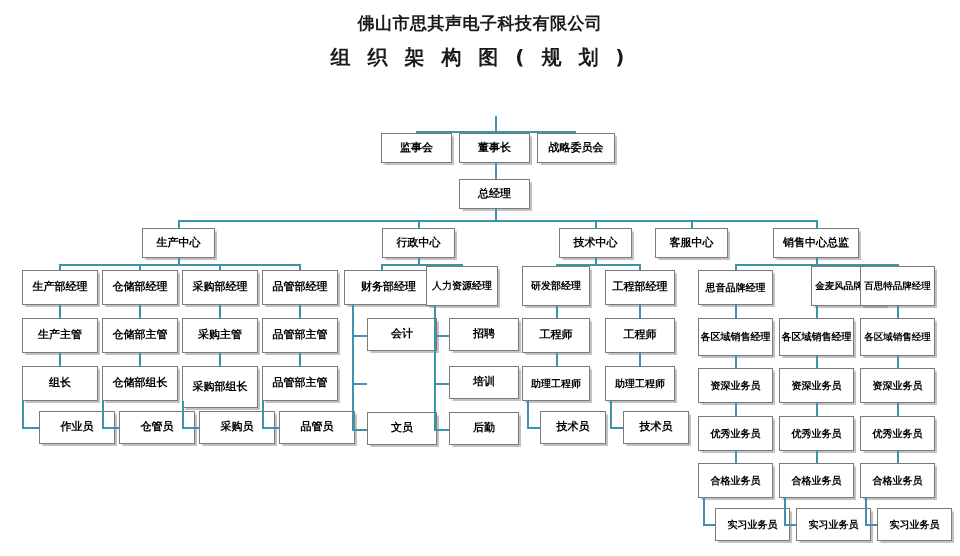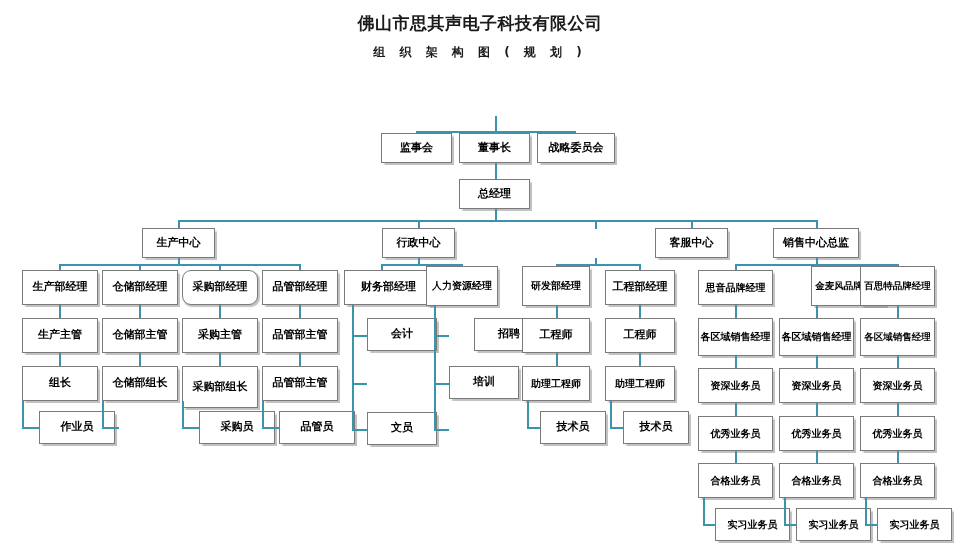--- a/index.html
+++ b/index.html
@@ -5,21 +5,21 @@
   html,body{margin:0;padding:0;}
   body{
     width:960px;height:556px;background:#ffffff;overflow:hidden;
     font-family:"DejaVu Sans","Liberation Sans",sans-serif;
     color:#000;
   }
   #chart{position:relative;width:960px;height:556px;}
 
   .ttl{position:absolute;width:100%;text-align:center;font-weight:bold;color:#1a1a1a;}
   .ttl1{top:12px;font-size:17px;letter-spacing:0.5px;}
-  .ttl2{top:44px;font-size:12px;letter-spacing:5px;}
+  .ttl2{top:44px;font-size:20px;letter-spacing:5px;}
 
   .node{
     position:absolute;
     box-sizing:border-box;
     background:#ffffff;
     border:1px solid #7a7a7a;
     box-shadow:1.5px 1.5px 1px rgba(120,120,120,0.45);
     display:flex;align-items:center;justify-content:center;
     text-align:center;
     font-size:11px;font-weight:bold;line-height:1.18;
@@ -60,20 +60,21 @@
   <div class="ln v" style="left:495px;top:209px;height:12px;"></div>
   <div class="ln h" style="left:178px;top:220px;width:640px;"></div>
   <div class="ln v" style="left:178px;top:220px;height:9px;"></div>
   <div class="ln v" style="left:418px;top:220px;height:9px;"></div>
   <div class="ln v" style="left:595px;top:220px;height:9px;"></div>
   <div class="ln v" style="left:691px;top:220px;height:9px;"></div>
   <div class="ln v" style="left:816px;top:220px;height:9px;"></div>
 
   <div class="node" style="left:142px;top:228px;width:73px;height:30px;">生产中心</div>
   <div class="node" style="left:382px;top:228px;width:73px;height:30px;">行政中心</div>
+  <div class="node" style="left:559px;top:228px;width:73px;height:30px;">技术中心</div>
   <div class="node" style="left:655px;top:228px;width:73px;height:30px;">客服中心</div>
   <div class="node" style="left:773px;top:228px;width:86px;height:30px;">销售中心总监</div>
 
   <div class="ln v" style="left:178px;top:258px;height:8px;"></div>
   <div class="ln h" style="left:59px;top:264px;width:242px;"></div>
   <div class="ln v" style="left:59px;top:264px;height:7px;"></div>
   <div class="ln v" style="left:139px;top:264px;height:7px;"></div>
   <div class="ln v" style="left:219px;top:264px;height:7px;"></div>
   <div class="ln v" style="left:299px;top:264px;height:7px;"></div>
 
@@ -86,22 +87,23 @@
   <div class="ln h" style="left:22px;top:427px;width:17px;"></div>
   <div class="node" style="left:39px;top:411px;width:76px;height:33px;">作业员</div>
 
   <div class="node" style="left:102px;top:270px;width:76px;height:35px;">仓储部经理</div>
   <div class="ln v" style="left:139px;top:305px;height:13px;"></div>
   <div class="node" style="left:102px;top:318px;width:76px;height:35px;">仓储部主管</div>
   <div class="ln v" style="left:139px;top:353px;height:13px;"></div>
   <div class="node" style="left:102px;top:366px;width:76px;height:35px;">仓储部组长</div>
   <div class="ln v" style="left:102px;top:401px;height:28px;"></div>
   <div class="ln h" style="left:102px;top:427px;width:17px;"></div>
-
-  <div class="node" style="left:182px;top:270px;width:76px;height:35px;border-radius:9px;">采购部经理</div>
+  <div class="node" style="left:119px;top:411px;width:76px;height:33px;">仓管员</div>
+
+  <div class="node" style="left:182px;top:270px;width:76px;height:35px;">采购部经理</div>
   <div class="ln v" style="left:219px;top:305px;height:13px;"></div>
   <div class="node" style="left:182px;top:318px;width:76px;height:35px;">采购主管</div>
   <div class="ln v" style="left:219px;top:353px;height:13px;"></div>
   <div class="node" style="left:182px;top:366px;width:76px;height:42px;">采购部组长</div>
   <div class="ln v" style="left:182px;top:401px;height:28px;"></div>
   <div class="ln h" style="left:182px;top:427px;width:17px;"></div>
   <div class="node" style="left:199px;top:411px;width:76px;height:33px;">采购员</div>
 
   <div class="node" style="left:262px;top:270px;width:76px;height:35px;">品管部经理</div>
   <div class="ln v" style="left:299px;top:305px;height:13px;"></div>
@@ -123,22 +125,23 @@
   <div class="ln h" style="left:352px;top:383px;width:15px;"></div>
   <div class="ln h" style="left:352px;top:429px;width:15px;"></div>
   <div class="node" style="left:367px;top:318px;width:70px;height:33px;">会计</div>
   <div class="node" style="left:367px;top:412px;width:70px;height:33px;">文员</div>
 
   <div class="node sm" style="left:426px;top:266px;width:72px;height:40px;">人力资源经理</div>
   <div class="ln v" style="left:434px;top:306px;height:124px;"></div>
   <div class="ln h" style="left:434px;top:335px;width:15px;"></div>
   <div class="ln h" style="left:434px;top:383px;width:15px;"></div>
   <div class="ln h" style="left:434px;top:429px;width:15px;"></div>
-  <div class="node" style="left:474px;top:318px;width:70px;height:33px;">招聘</div>
+  <div class="node" style="left:449px;top:318px;width:70px;height:33px;">招聘</div>
   <div class="node" style="left:449px;top:366px;width:70px;height:33px;">培训</div>
+  <div class="node" style="left:449px;top:412px;width:70px;height:33px;">后勤</div>
 
   <div class="ln v" style="left:595px;top:258px;height:8px;"></div>
   <div class="ln h" style="left:556px;top:264px;width:84px;"></div>
   <div class="ln v" style="left:556px;top:264px;height:7px;"></div>
   <div class="ln v" style="left:639px;top:264px;height:7px;"></div>
 
   <div class="node sm" style="left:522px;top:266px;width:68px;height:40px;">研发部经理</div>
   <div class="ln v" style="left:556px;top:306px;height:12px;"></div>
   <div class="node" style="left:522px;top:318px;width:68px;height:35px;">工程师</div>
   <div class="ln v" style="left:556px;top:353px;height:13px;"></div>

